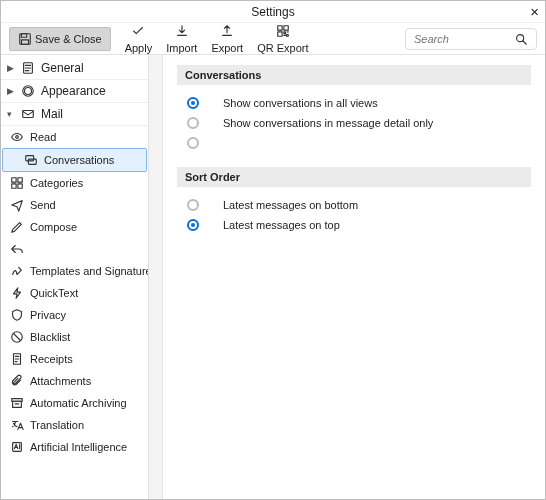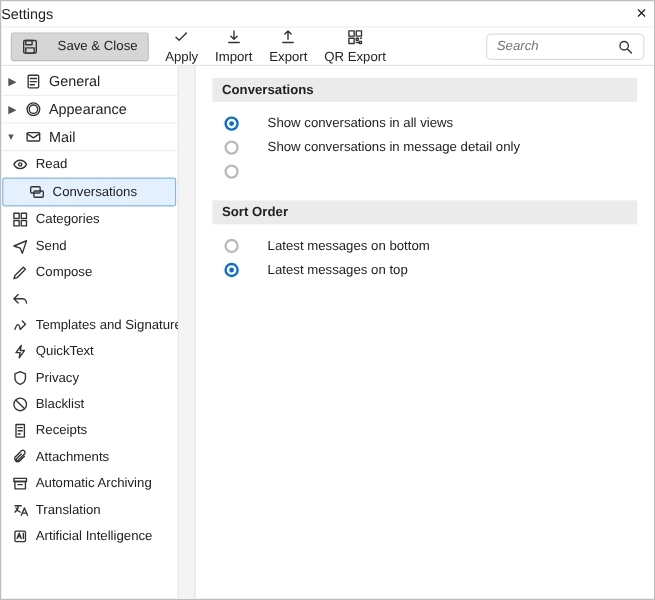--- a/index.html
+++ b/index.html
@@ -1,21 +1,21 @@
 <!DOCTYPE html>
 <html><head>
 <meta charset="utf-8">
 <style>
   * { box-sizing: border-box; margin: 0; padding: 0; }
   html, body { width: 546px; height: 500px; font-family: "Segoe UI", Arial, sans-serif; font-size: 11px; color: #222; background: #fff; }
   .window { width: 546px; height: 500px; border: 1px solid #bdbdbd; background: #fff; display: flex; flex-direction: column; position: relative; }
-  .titlebar { height: 22px; line-height: 22px; text-align: left; font-size: 12px; position: relative; border-bottom: 1px solid #eee; }
+  .titlebar { height: 22px; line-height: 22px; text-align: center; font-size: 12px; position: relative; border-bottom: 1px solid #eee; }
   .titlebar .close { position: absolute; right: 6px; top: 0; font-size: 15px; cursor: pointer; font-family: Arial, sans-serif; }
   .toolbar { height: 32px; display: flex; align-items: center; gap: 14px; padding: 0 8px; border-bottom: 1px solid #e3e3e3; }
-  .btn-save { display: flex; align-items: center; gap: 16px; background: #d6d6d6; border: 1px solid #bfbfbf; padding: 4px 8px; cursor: pointer; border-radius: 2px; }
+  .btn-save { display: flex; align-items: center; gap: 3px; background: #d6d6d6; border: 1px solid #bfbfbf; padding: 4px 8px; cursor: pointer; border-radius: 2px; }
   .tb-item { display: flex; align-items: center; gap: 4px; cursor: pointer; flex-direction: column; }
   .tb-spacer { flex: 1; }
   .search-box { display: flex; align-items: center; border: 1px solid #ddd; border-radius: 4px; padding: 2px 8px; width: 132px; height: 22px; justify-content: space-between; }
   .search-box input { border: none; outline: none; font-size: 11px; width: 80px; font-style: italic; color: #888; background: transparent; }
   .search-box .sicon { color: #bbb; }
   .body { flex: 1; display: flex; overflow: hidden; }
   .sidebar { width: 148px; border-right: 1px solid #e3e3e3; overflow-y: auto; padding: 2px 0; }
   .sidebar::-webkit-scrollbar { width: 12px; }
   .sidebar::-webkit-scrollbar-thumb { background: #c5c5c5; border-radius: 2px; }
   .sidebar::-webkit-scrollbar-track { background: #f1f1f1; }

